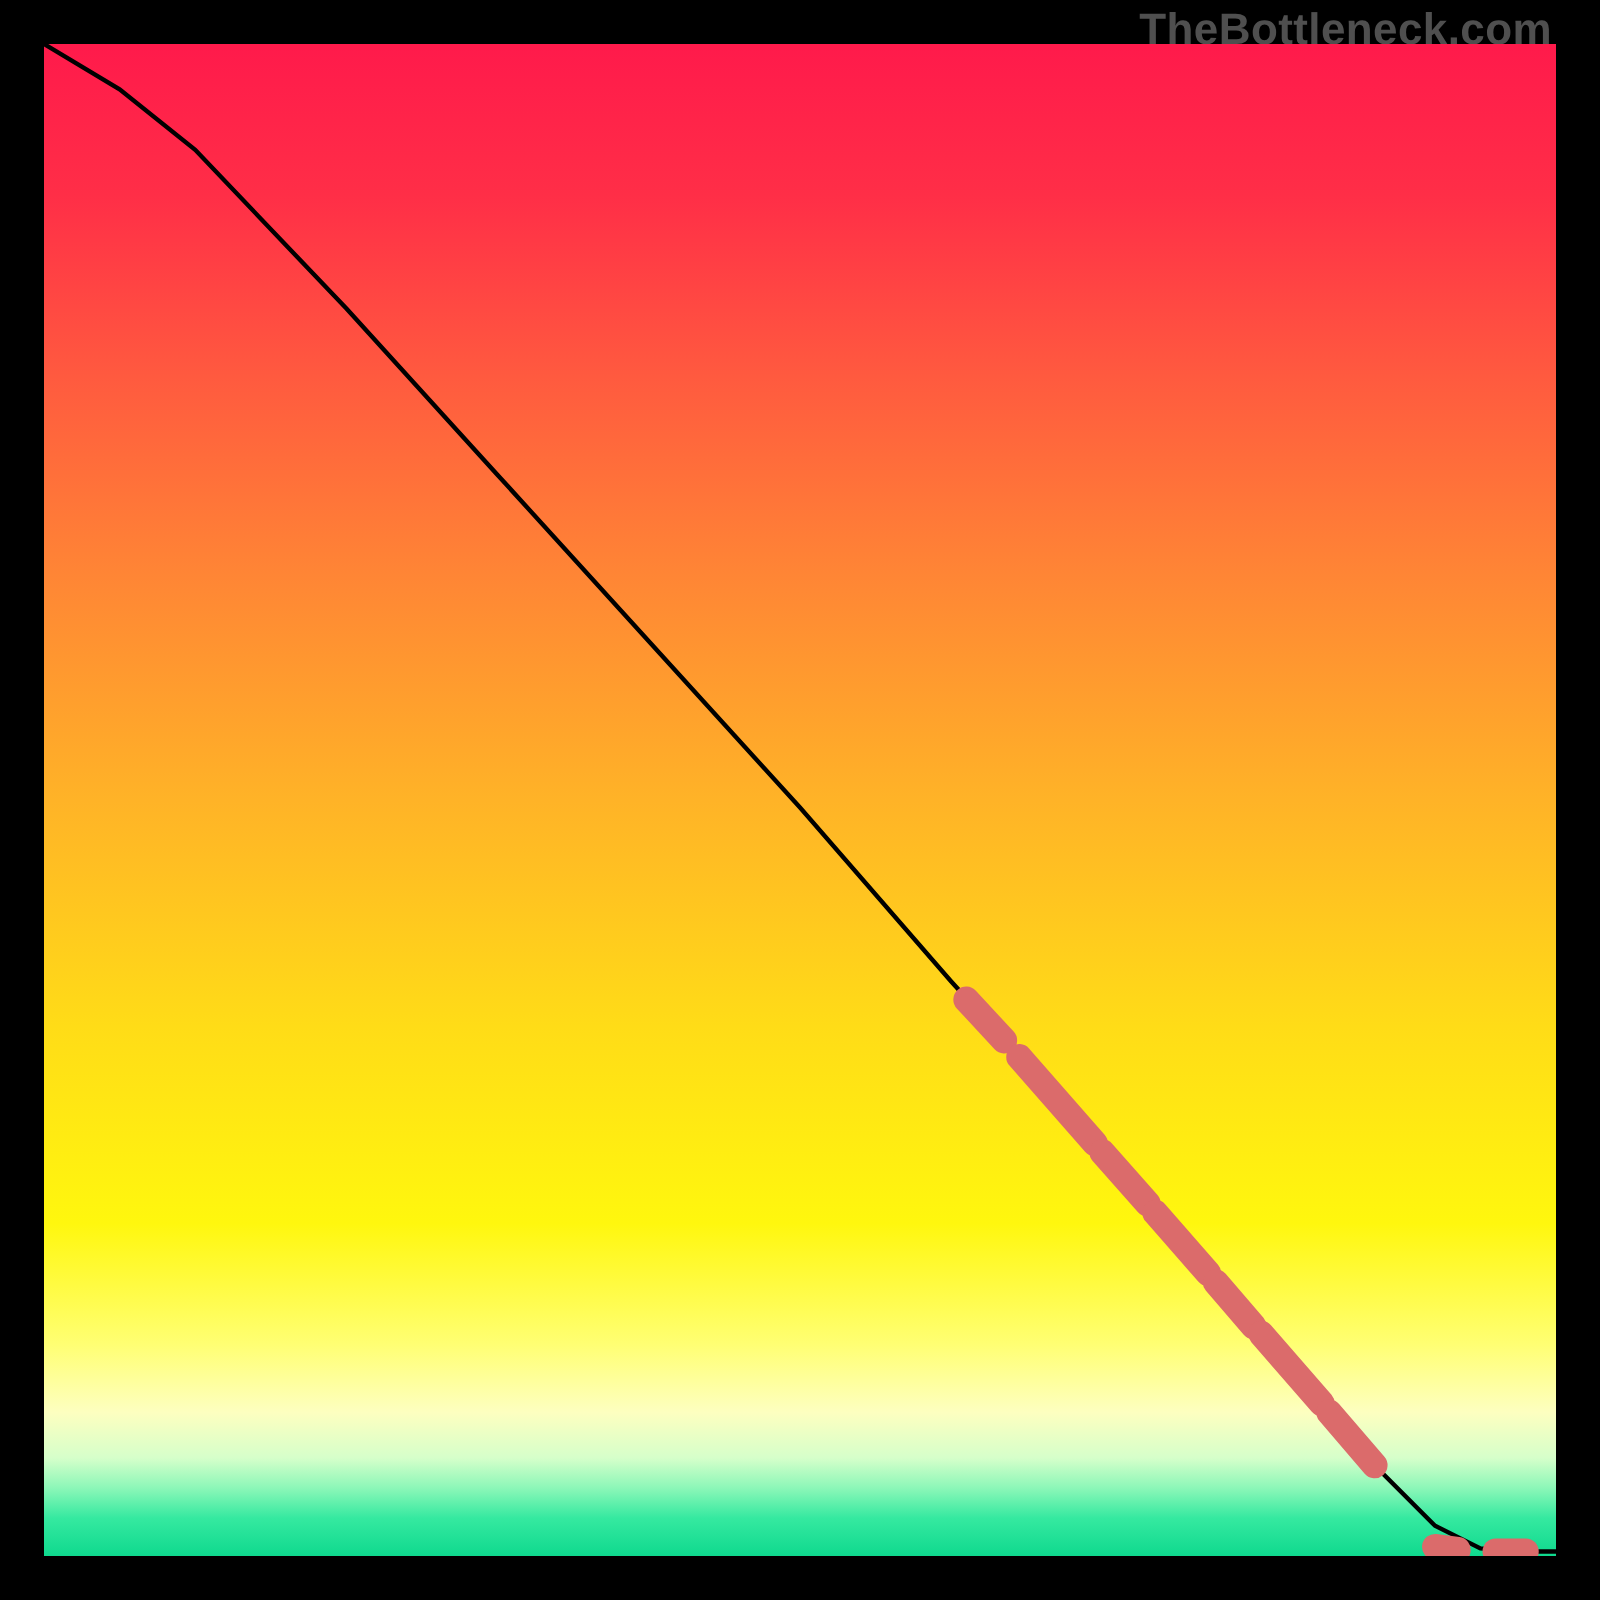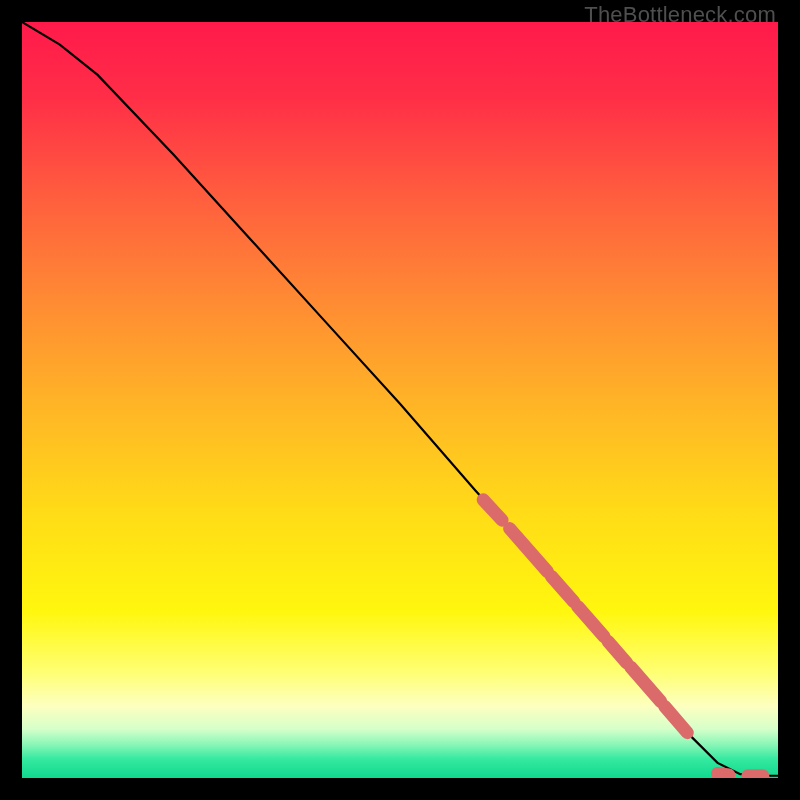--- a/index.html
+++ b/index.html
@@ -24,21 +24,21 @@
     left: 0;
     top: 0;
     width: 756px;
     height: 756px;
   }
   .watermark {
     position: absolute;
     top: 2px;
     right: 24px;
     font-size: 22px;
-    font-weight: 400;
+    font-weight: 700;
     color: #4f4f4f;
     letter-spacing: 0.2px;
   }
   svg { display: block; }
 </style>
 </head>
 <body>
 
 <div class="watermark">TheBottleneck.com</div>
 

